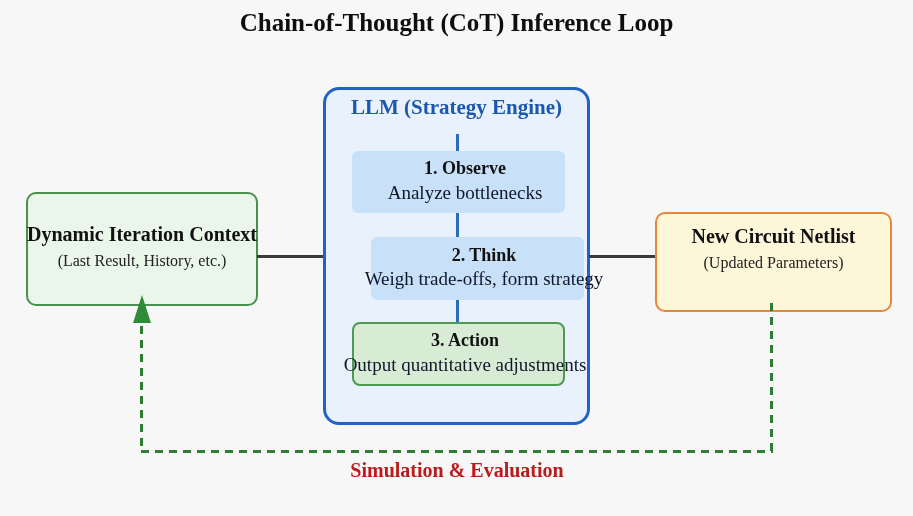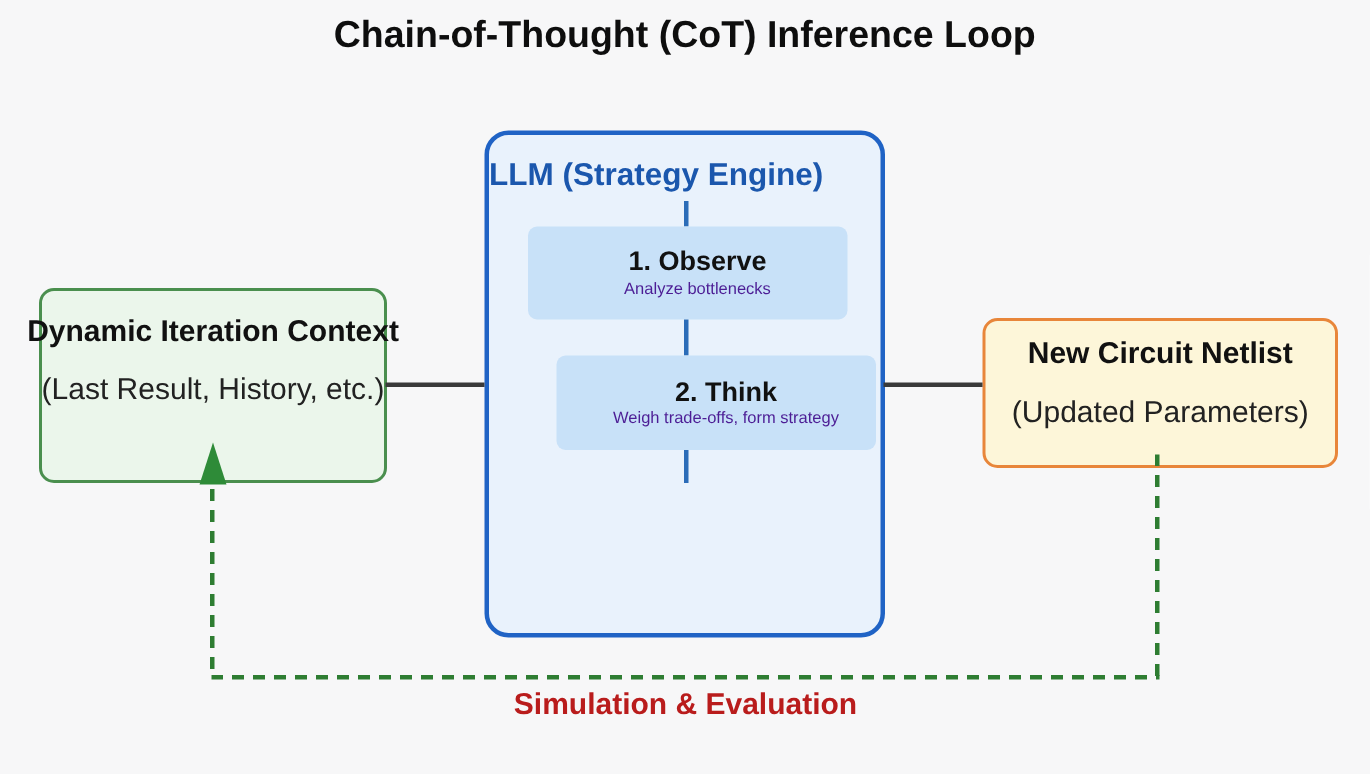--- a/index.html
+++ b/index.html
@@ -1,61 +1,61 @@
 <!DOCTYPE html>
 <html><head>
 <meta charset="utf-8">
 <style>
   html,body{margin:0;padding:0;}
   .canvas{
     position:relative;width:913px;height:516px;background:#f7f7f8;
-    font-family:Liberation Sans, sans-serif;overflow:hidden;
+    font-family:Liberation Serif, serif;overflow:hidden;
   }
   .title{
     position:absolute;top:9px;left:0;width:100%;text-align:center;
     font-size:25px;font-weight:bold;color:#0e0e0e;margin:0;
   }
   
   .llm-box{
     position:absolute;left:323px;top:87px;width:267px;height:338px;
     background:#e9f2fc;border:3px solid #2063c5;border-radius:16px;box-sizing:border-box;
   }
   .llm-title{
-    margin-top:15px;font-size:21px;font-weight:bold;color:#1b57ad;
+    margin-top:5px;text-align:center;font-size:21px;font-weight:bold;color:#1b57ad;
     white-space:nowrap;
   }
   
   .step{
     position:absolute;width:213px;display:flex;flex-direction:column;align-items:center;
     justify-content:center;border-radius:6px;box-sizing:border-box;text-align:center;padding-left:13px;
   }
   .step .t{font-size:18px;font-weight:bold;color:#111;line-height:1.25;white-space:nowrap;}
-  .step .s{font-size:11px;color:#4c1d95;line-height:1.4;white-space:nowrap;}
+  .step .s{font-size:19px;color:#0f172a;line-height:1.4;white-space:nowrap;}
   .step.blue{background:#c8e1f8;}
   .step.green{background:#d8ecd5;border:2px solid #4d9a50;border-radius:8px;}
   #step1{left:352px;top:151px;height:62px;}
   #step2{left:371px;top:237px;height:63px;}
   #step3{left:352px;top:322px;height:64px;}
   
   .conn-v{position:absolute;left:456px;width:3px;background:#2b6cb8;}
   #conn0{top:134px;height:17px;}
   #conn1{top:213px;height:24px;}
   #conn2{top:300px;height:22px;}
   
   .side-box{position:absolute;box-sizing:border-box;display:flex;flex-direction:column;align-items:center;}
   #context-box{
-    left:26px;top:192px;width:232px;height:130px;background:#ebf6eb;
-    border:2px solid #4a8f4e;border-radius:10px;padding-top:16px;
+    left:26px;top:192px;width:232px;height:114px;background:#ebf6eb;
+    border:2px solid #4a8f4e;border-radius:10px;padding-top:29px;
   }
   #netlist-box{
     left:655px;top:212px;width:237px;height:100px;background:#fdf6d9;
     border:2px solid #e8863a;border-radius:10px;padding-top:11px;
   }
   .side-title{font-size:20px;font-weight:bold;color:#111;white-space:nowrap;}
-  .side-sub{font-size:20px;color:#222;margin-top:16px;white-space:nowrap;}
+  .side-sub{font-size:16px;color:#222;margin-top:6px;white-space:nowrap;}
   
   .conn-h{position:absolute;top:255px;height:3px;background:#3a3a3a;}
   #conn-left{left:257px;width:66px;}
   #conn-right{left:589px;width:66px;}
   
   .dash-v{position:absolute;width:3px;background:repeating-linear-gradient(to bottom,#2e7d32 0 8px,transparent 8px 14px);}
   #dash-right{left:770px;top:303px;height:149px;}
   #dash-left{left:140px;top:326px;height:126px;}
   .dash-h{position:absolute;height:3px;background:repeating-linear-gradient(to right,#2e7d32 0 8px,transparent 8px 14px);}
   #dash-bottom{left:141px;top:450px;width:632px;}
@@ -89,20 +89,24 @@
 
   <div class="conn-v" id="conn1"></div>
 
   <div class="step blue" id="step2">
     <div class="t">2. Think</div>
     <div class="s">Weigh trade-offs, form strategy</div>
   </div>
 
   <div class="conn-v" id="conn2"></div>
 
+  <div class="step green" id="step3">
+    <div class="t">3. Action</div>
+    <div class="s">Output quantitative adjustments</div>
+  </div>
 
   <div class="side-box" id="context-box">
     <div class="side-title">Dynamic Iteration Context</div>
     <div class="side-sub">(Last Result, History, etc.)</div>
   </div>
 
   <div class="side-box" id="netlist-box">
     <div class="side-title">New Circuit Netlist</div>
     <div class="side-sub">(Updated Parameters)</div>
   </div>

